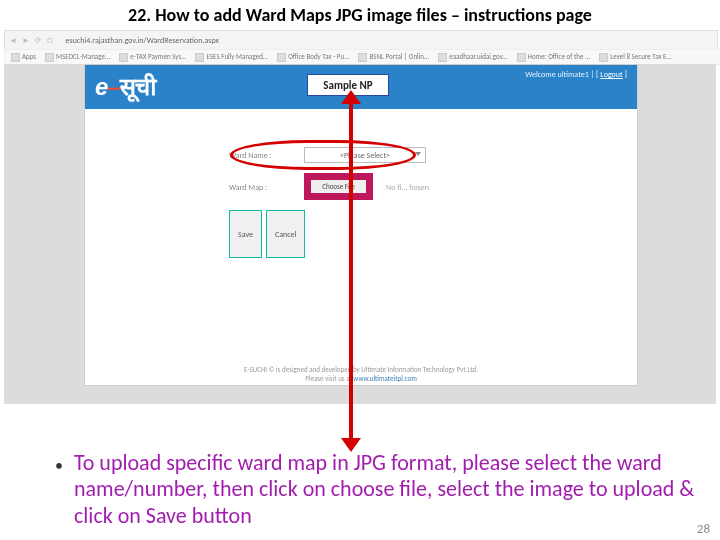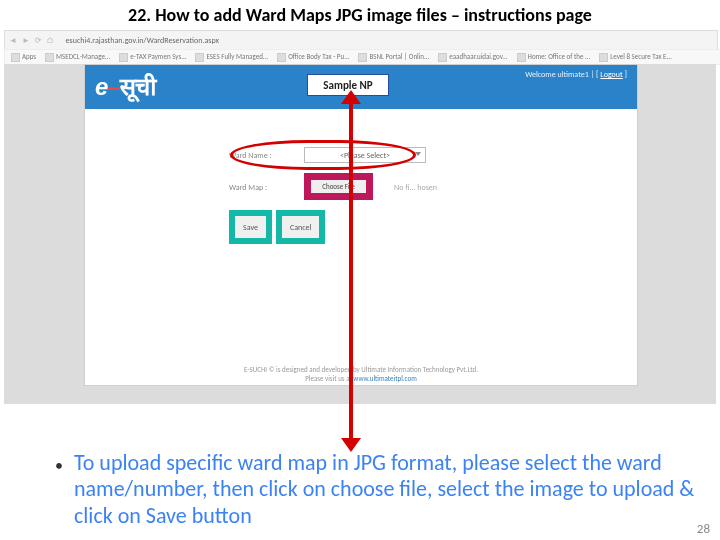--- a/index.html
+++ b/index.html
@@ -22,34 +22,34 @@
   .logo .dash{color:#e74c3c;font-weight:900}
   .welcome{position:absolute;right:10px;top:4px;font-size:8px;color:#e8f2fb}
   .welcome .lo{color:#fff;text-decoration:underline}
   .sampleBox{position:absolute;left:307px;top:74px;width:80px;height:20px;border:1.5px solid #254a9e;background:#fff;display:flex;align-items:center;justify-content:center;font-size:11px;font-weight:600;color:#222;z-index:5}
   .form{position:absolute;top:82px;left:144px;width:265px;font-size:8px;color:#888}
   .row{display:flex;align-items:center;margin-bottom:10px}
   .lbl{width:75px}
   .select{width:120px;height:14px;border:1px solid #bbb;background:#fff;display:flex;align-items:center;justify-content:center;position:relative;font-size:8px;color:#666}
   .select:after{content:"";position:absolute;right:4px;top:4px;border-left:3px solid transparent;border-right:3px solid transparent;border-top:4px solid #888}
   .chooseBtn{width:55px;height:13px;border:7px solid #be185d;background:#efefef;font-size:7px;display:flex;align-items:center;justify-content:center;color:#444}
-  .nofile{margin-left:21px;color:#aaa}
+  .nofile{margin-left:13px;color:#aaa}
   .btns{display:flex;gap:4px;margin-top:6px}
-  .btn{height:14px;padding:4px 8px;border:6px solid #14b8a6;background:#f0f0f0;font-size:8px;display:flex;align-items:center;color:#555}
+  .btn{height:14px;padding:16px 8px;border:1px solid #14b8a6;background:#f0f0f0;font-size:8px;display:flex;align-items:center;color:#555}
   .redOval{position:absolute;top:140px;left:230px;width:180px;height:24px;border:3px solid #d40000;border-radius:50%/60%;z-index:3;pointer-events:none}
   .footerTxt{position:absolute;bottom:2px;left:0;right:0;text-align:center;font-size:7px;color:#999;line-height:1.3}
   .footerTxt a{color:#3a7fb8;text-decoration:none}
   
   .arrowLine{position:absolute;left:349px;top:96px;width:4px;height:348px;background:#d40000;z-index:6}
   .arrowHeadUp{position:absolute;left:341px;top:90px;width:0;height:0;border-left:10px solid transparent;border-right:10px solid transparent;border-bottom:14px solid #d40000;z-index:7}
   .arrowHeadDn{position:absolute;left:341px;top:438px;width:0;height:0;border-left:10px solid transparent;border-right:10px solid transparent;border-top:14px solid #d40000;z-index:7}
   
   .bulletWrap{position:absolute;top:450px;left:44px;width:668px;display:flex}
   .bulletDot{width:30px;text-align:center;font-size:16px;color:#333;padding-top:6px}
-  .bulletTxt{flex:1;font-size:22px;line-height:1.2;color:#3b82f6}
+  .bulletTxt{flex:1;font-size:22px;line-height:1.2;color:#a21caf}
   .pageNum{position:absolute;right:10px;bottom:4px;font-size:13px;color:#888}
 </style>
 </head>
 <body>
 
 <div class="slide">
   <div class="title">22. How to add Ward Maps JPG image files – instructions page</div>
 
   <div class="browser">
     <div class="nav">

